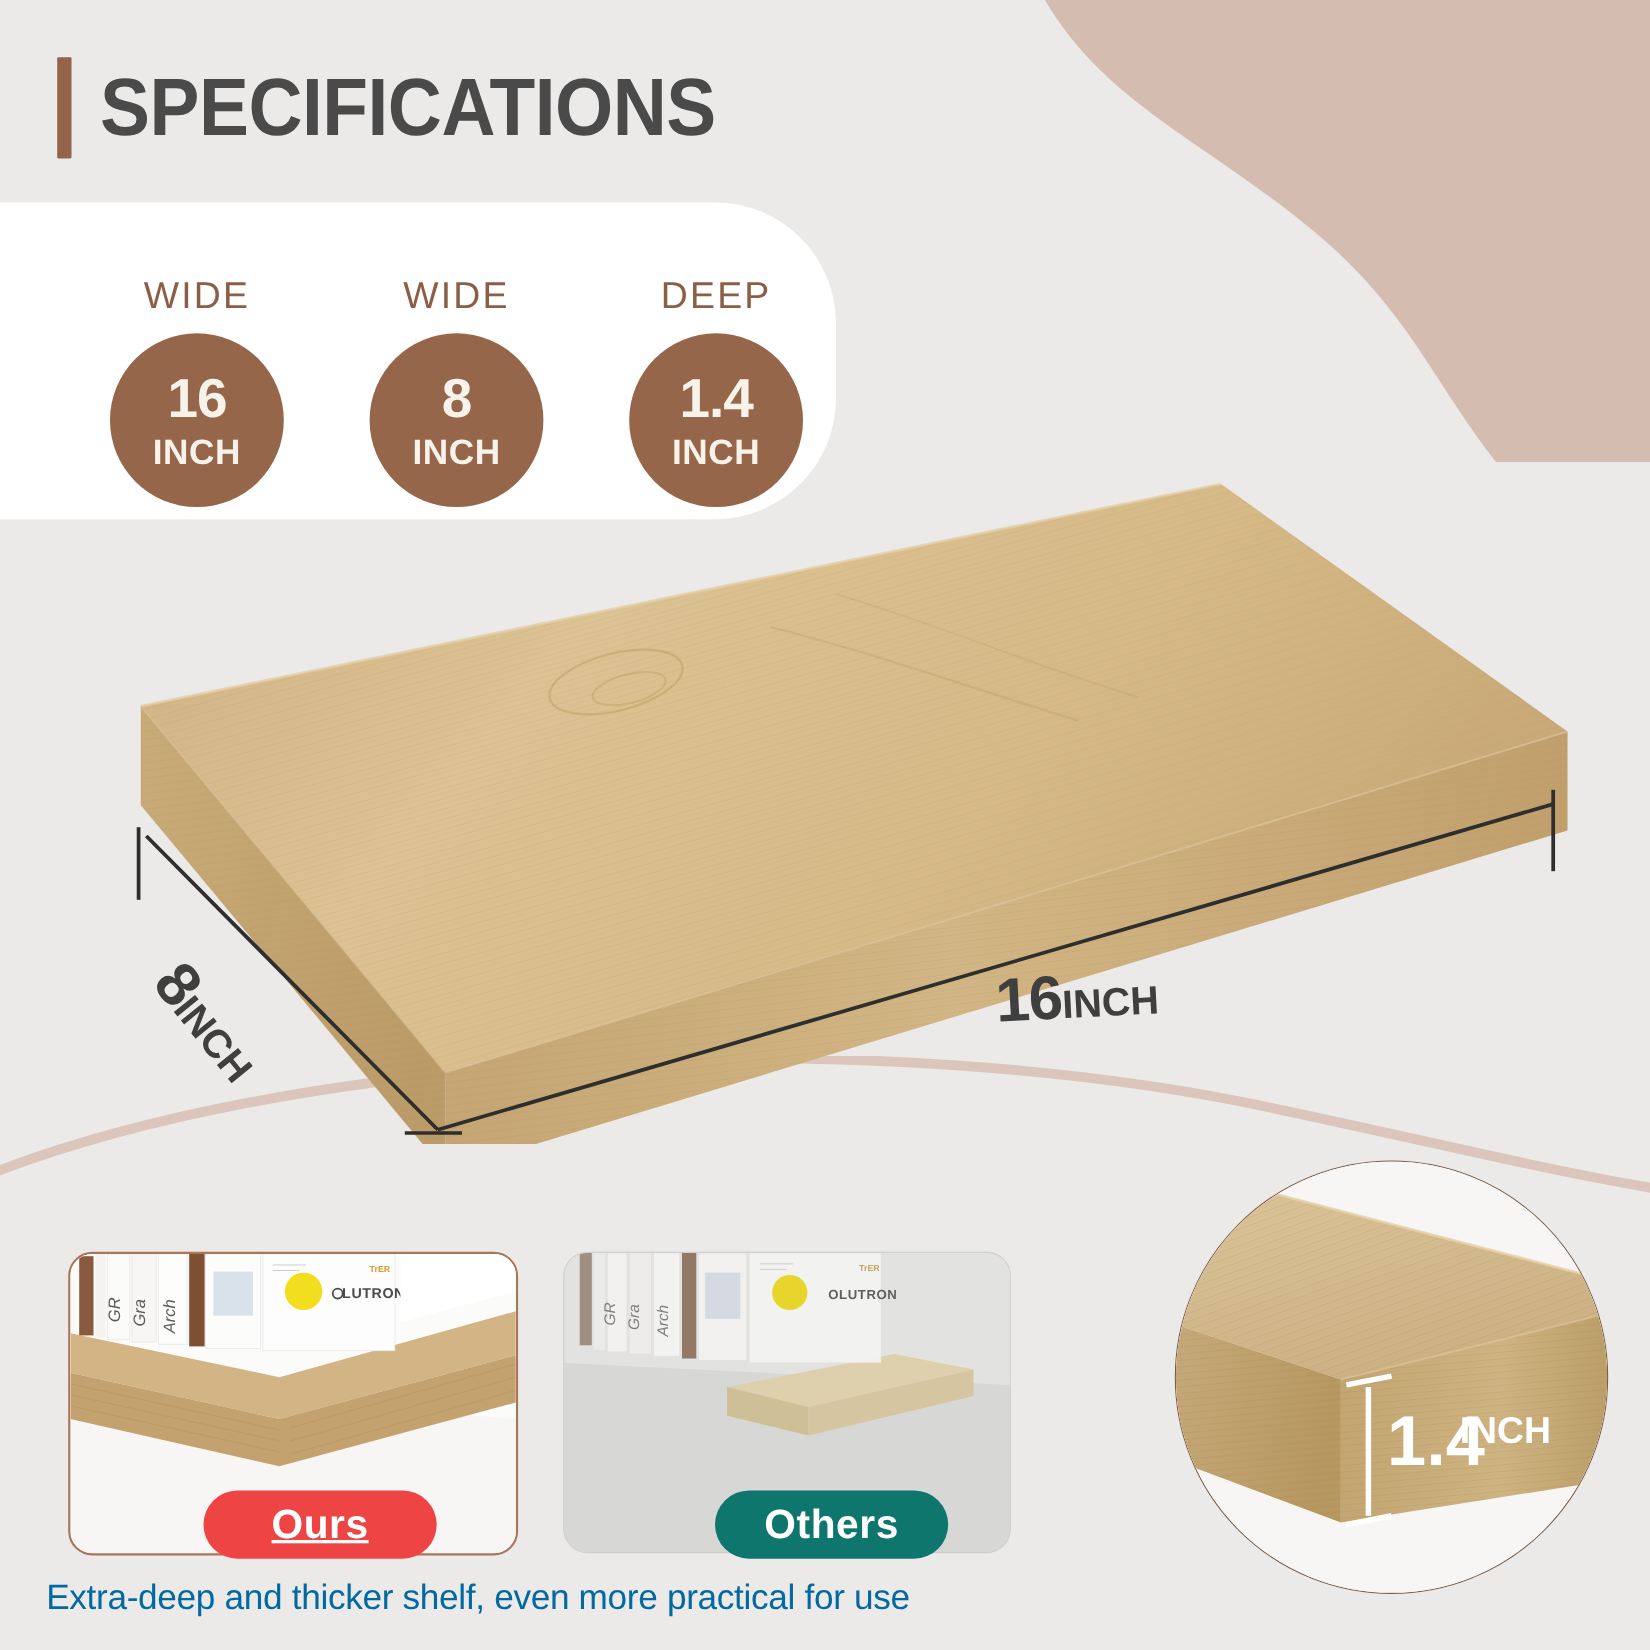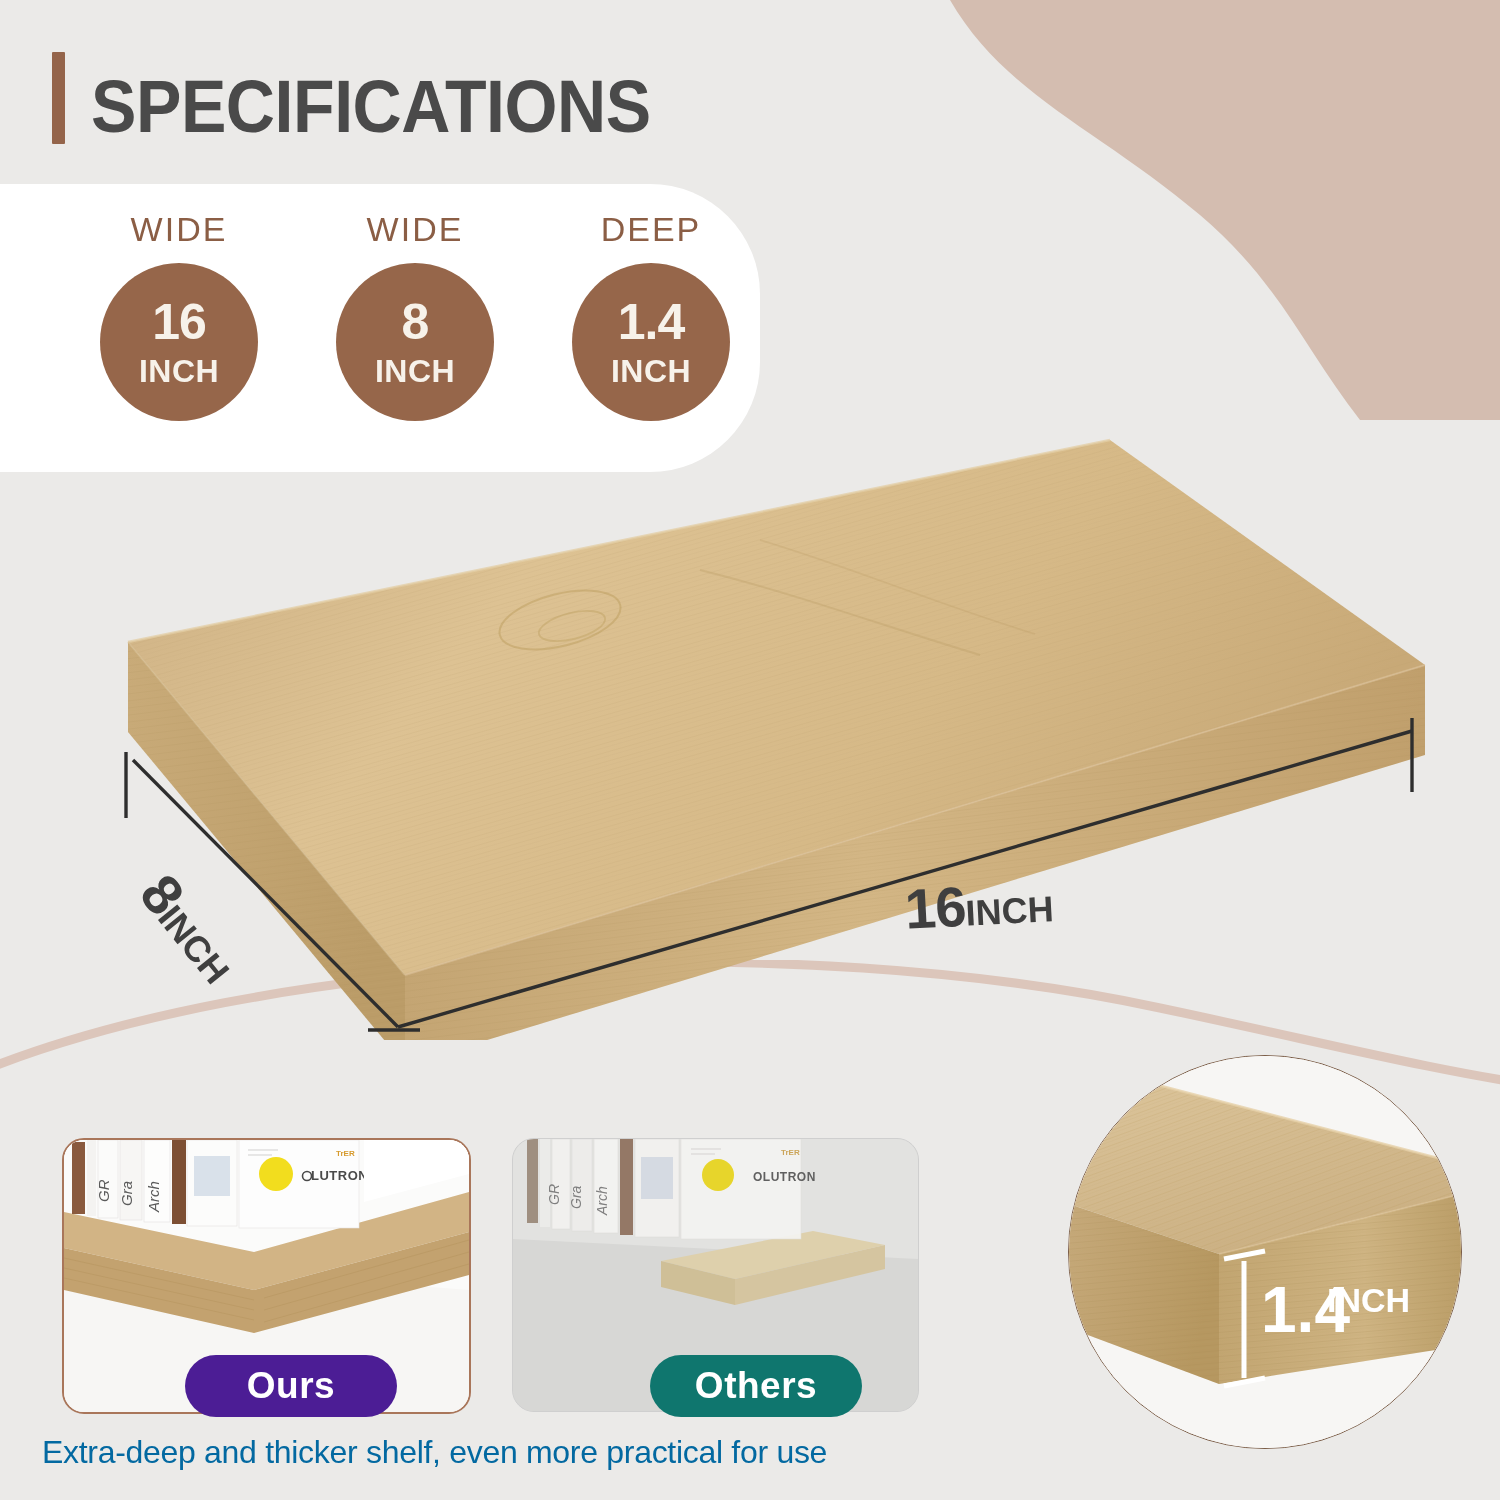--- a/index.html
+++ b/index.html
@@ -9,34 +9,34 @@
     background:#ebeae8;position:relative;
   }
   #stage{position:absolute;inset:0;width:1500px;height:1500px;overflow:hidden;}
 
   
   .bg-base{position:absolute;inset:0;background:#ebeae8;}
   .blob-tr{position:absolute;top:0;right:0;width:700px;height:420px;}
   .curve-divider{position:absolute;left:0;top:960px;width:1500px;height:130px;}
 
   
-  .header{position:absolute;left:52px;top:52px;display:flex;align-items:flex-end;gap:26px;}
+  .header{position:absolute;left:52px;top:52px;display:flex;align-items:center;gap:26px;}
   .title-bar{width:13px;height:92px;background:#94644a;border-radius:1px;}
   .title{
     font-size:74px;font-weight:bold;color:#4a4a4a;letter-spacing:-0.5px;
     line-height:1;transform:scaleX(0.92);transform-origin:left center;white-space:nowrap;
   }
 
   
   .spec-panel{
     position:absolute;left:-40px;top:184px;width:800px;height:288px;
     background:#ffffff;border-radius:0 110px 110px 0;
   }
   .spec-row{position:absolute;left:140px;top:26px;display:flex;gap:78px;}
-  .spec-item{display:flex;flex-direction:column;align-items:center;}
+  .spec-item{display:flex;flex-direction:column;align-items:center;margin-top:40px;}
   .spec-label{
     font-size:34px;color:#8b5e45;letter-spacing:2px;margin-bottom:14px;
     font-weight:400;white-space:nowrap;
   }
   .spec-circle{
     width:158px;height:158px;border-radius:50%;background:#96664a;
     display:flex;flex-direction:column;align-items:center;justify-content:center;
     color:#f7f2ea;line-height:1;
   }
   .spec-num{font-size:50px;font-weight:bold;letter-spacing:-1px;}
@@ -57,21 +57,21 @@
     position:absolute;border-radius:22px;overflow:hidden;
   }
   .thumb-ours{left:62px;top:1138px;width:405px;height:272px;border:2px solid #a9765a;background:#f6f5f3;}
   .thumb-others{left:512px;top:1138px;width:405px;height:272px;border:1px solid #cfcfcf;background:#d8d8d6;}
 
   .pill{
     position:absolute;height:62px;border-radius:34px;display:flex;
     align-items:center;justify-content:center;color:#ffffff;
     font-size:37px;font-weight:bold;letter-spacing:0.5px;
   }
-  .pill-ours{left:185px;top:1355px;width:212px;background:#4c1d95;}
+  .pill-ours{left:185px;top:1355px;width:212px;background:#ef4444;text-decoration:underline;}
   .pill-others{left:650px;top:1355px;width:212px;background:#0f766e;}
 
   .closeup{
     position:absolute;left:1068px;top:1055px;width:392px;height:392px;
     border-radius:50%;overflow:hidden;border:1.5px solid #7a5c46;background:#f7f6f4;
   }
 
   .caption{
     position:absolute;left:42px;top:1434px;font-size:32px;color:#0369a1;
     letter-spacing:-0.3px;white-space:nowrap;

